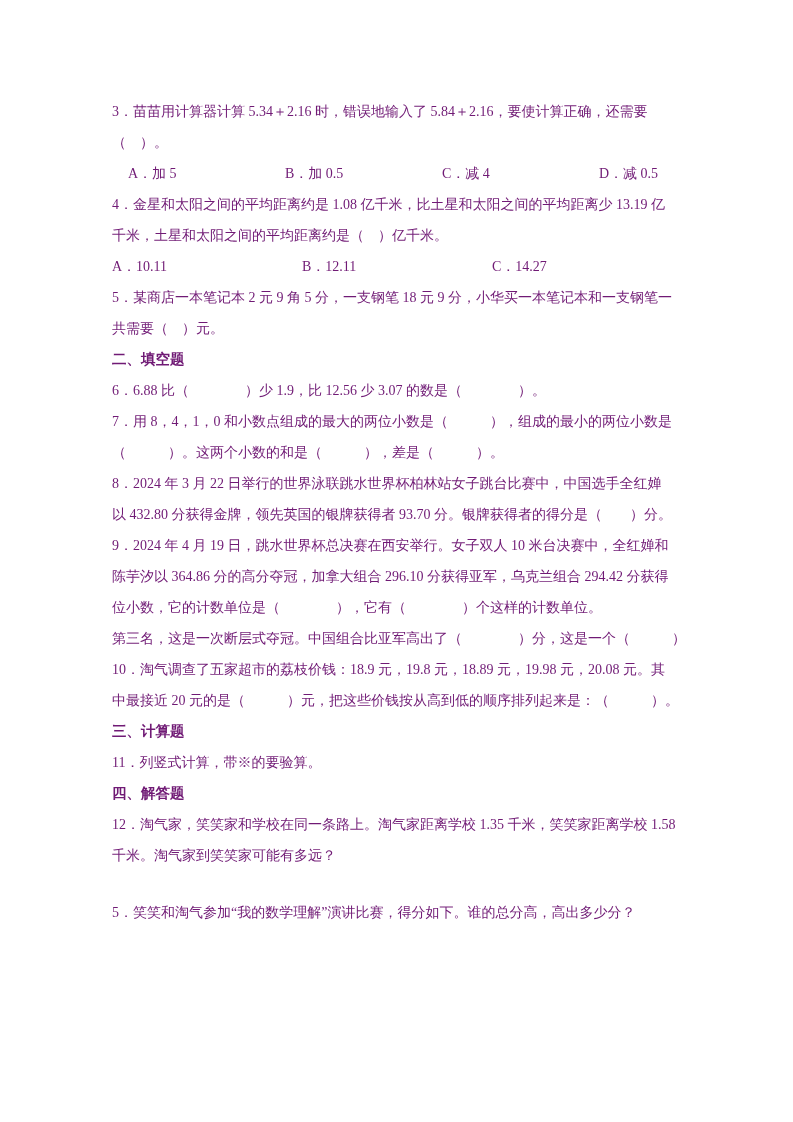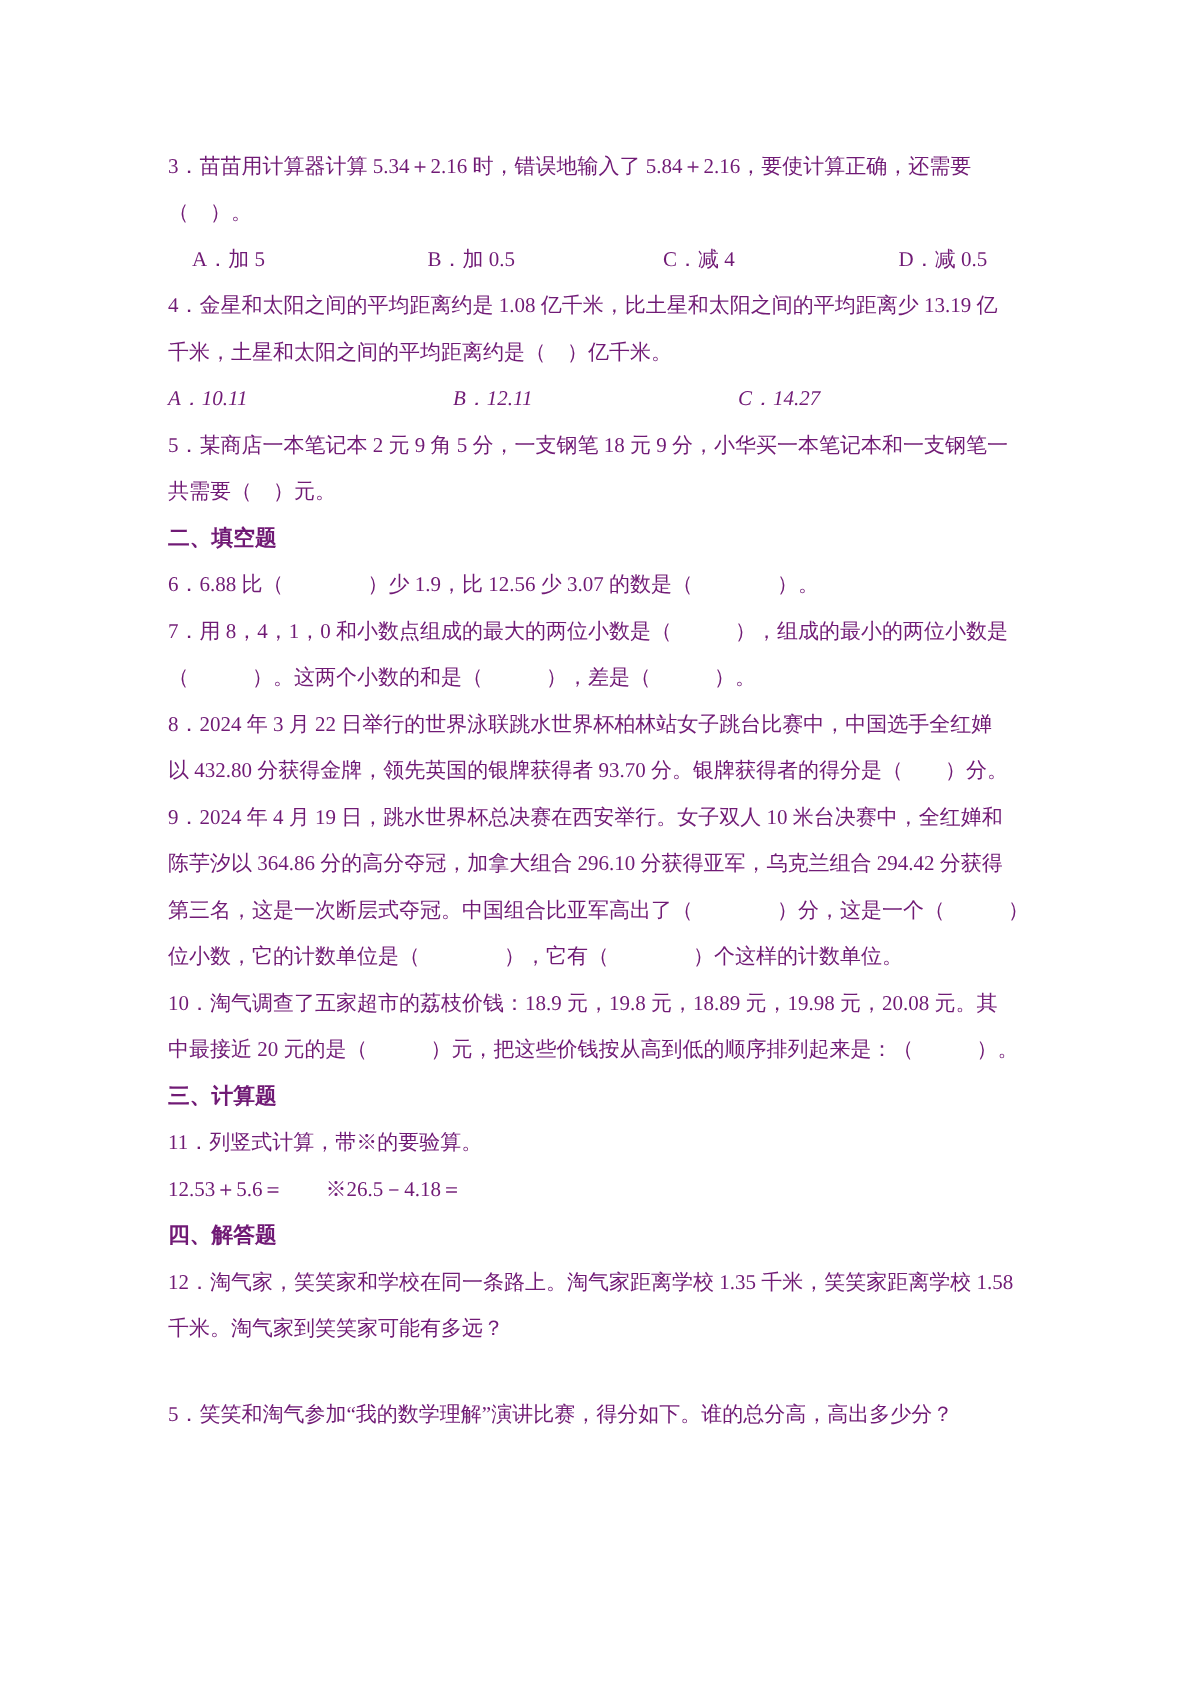--- a/index.html
+++ b/index.html
@@ -34,21 +34,21 @@
     font-size: 14.5px;
   }
   .opts {
     display: flex;
     flex-wrap: nowrap;
   }
   .opt {
     flex: 0 0 auto;
   }
   .opts-4 .opt { width: 141px; margin-left: 16px; }
-  .opts-3 .opt { width: 190px; font-style: italic; }
+  .opts-3 .opt { width: 190px; }
   .opts .opt:last-child { width: auto; }
   .spacer { height: 26px; }
   .footer {
     position: absolute;
     left: 0;
     top: 1128px;
     width: 100%;
     text-align: center;
     font-size: 17px;
     color: #222222;
@@ -69,27 +69,26 @@
       <div class="line">5．某商店一本笔记本 2 元 9 角 5 分，一支钢笔 18 元 9 分，小华买一本笔记本和一支钢笔一</div>
       <div class="line">共需要（　）元。</div>
       <div class="line section">二、填空题</div>
       <div class="line">6．6.88 比（　　　　）少 1.9，比 12.56 少 3.07 的数是（　　　　）。</div>
       <div class="line">7．用 8，4，1，0 和小数点组成的最大的两位小数是（　　　），组成的最小的两位小数是</div>
       <div class="line">（　　　）。这两个小数的和是（　　　），差是（　　　）。</div>
       <div class="line">8．2024 年 3 月 22 日举行的世界泳联跳水世界杯柏林站女子跳台比赛中，中国选手全红婵</div>
       <div class="line">以 432.80 分获得金牌，领先英国的银牌获得者 93.70 分。银牌获得者的得分是（　　）分。</div>
       <div class="line">9．2024 年 4 月 19 日，跳水世界杯总决赛在西安举行。女子双人 10 米台决赛中，全红婵和</div>
       <div class="line">陈芋汐以 364.86 分的高分夺冠，加拿大组合 296.10 分获得亚军，乌克兰组合 294.42 分获得</div>
+      <div class="line">位小数，它的计数单位是（　　　　），它有（　　　　）个这样的计数单位。</div>
       <div class="line">第三名，这是一次断层式夺冠。中国组合比亚军高出了（　　　　）分，这是一个（　　　）</div>
-      <div class="line">位小数，它的计数单位是（　　　　），它有（　　　　）个这样的计数单位。</div>
       <div class="line">10．淘气调查了五家超市的荔枝价钱：18.9 元，19.8 元，18.89 元，19.98 元，20.08 元。其</div>
       <div class="line">中最接近 20 元的是（　　　）元，把这些价钱按从高到低的顺序排列起来是：（　　　）。</div>
       <div class="line section">三、计算题</div>
       <div class="line">11．列竖式计算，带※的要验算。</div>
-      <div class="line">12.53＋5.6＝　　※26.5－4.18＝</div>
       <div class="line section">四、解答题</div>
       <div class="line">12．淘气家，笑笑家和学校在同一条路上。淘气家距离学校 1.35 千米，笑笑家距离学校 1.58</div>
       <div class="line">千米。淘气家到笑笑家可能有多远？</div>
       <div class="spacer"></div>
       <div class="line">5．笑笑和淘气参加“我的数学理解”演讲比赛，得分如下。谁的总分高，高出多少分？</div>
     </div>
   <div class="footer">试卷第2页，共3页</div>
 </div>
 
 </body></html>

